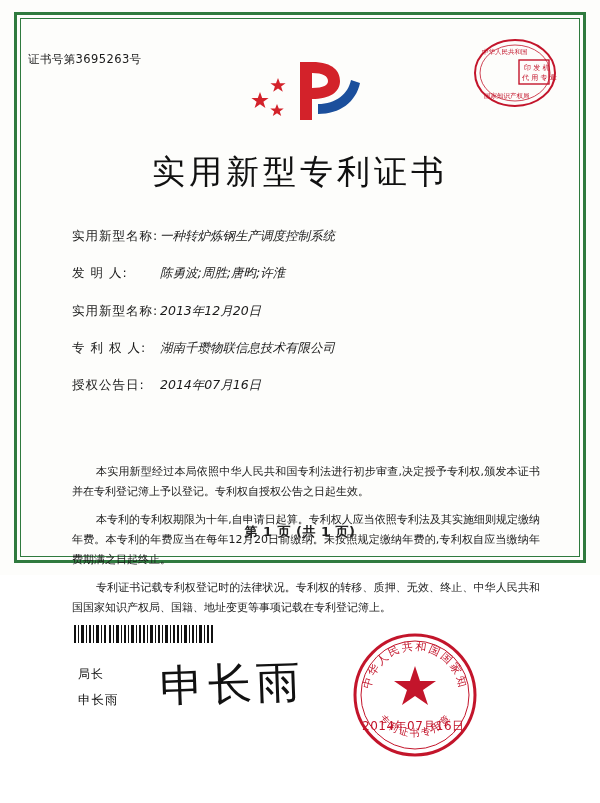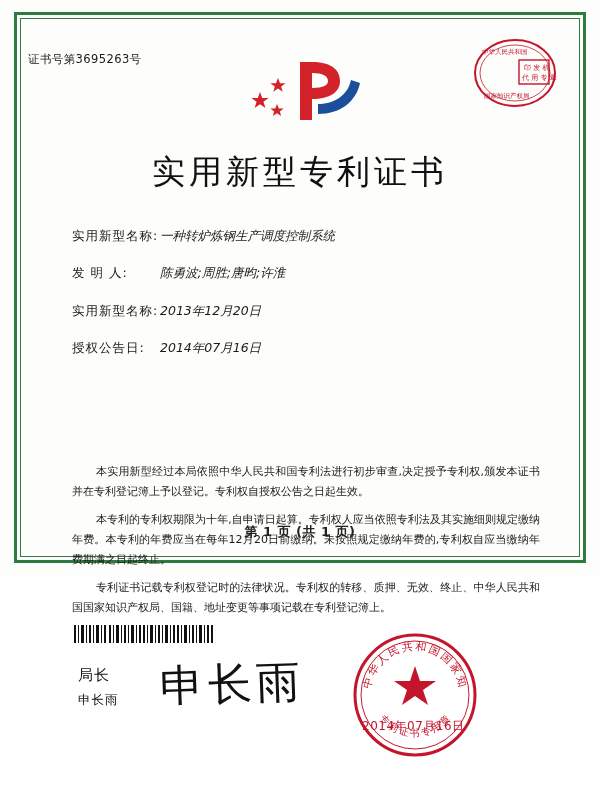--- a/index.html
+++ b/index.html
@@ -122,21 +122,21 @@
     width: 140px;
     height: 18px;
   }
   .barcode svg { display: block; }
 
   
   .sig-label {
     position: absolute;
     left: 78px;
     top: 666px;
-    font-size: 15px;
+    font-size: 12px;
     color: #111;
     letter-spacing: 1px;
   }
   .sig-name {
     position: absolute;
     left: 78px;
     top: 692px;
     font-size: 12.5px;
     color: #111;
     letter-spacing: 1px;
@@ -227,20 +227,23 @@
 
   <div class="fields">
     <div class="field-row">
       <span class="field-label">实用新型名称:</span><span class="field-value">一种转炉炼钢生产调度控制系统</span>
     </div>
     <div class="field-row">
       <span class="field-label">发 明 人:</span><span class="field-value">陈勇波;周胜;唐昀;许淮</span>
     </div>
     <div class="field-row">
       <span class="field-label">实用新型名称:</span><span class="field-value">2013年12月20日</span>
+    </div>
+    <div class="field-row">
+      <span class="field-label">专 利 权 人:</span><span class="field-value">湖南千瓒物联信息技术有限公司</span>
     </div>
     <div class="field-row">
       <span class="field-label">授权公告日:</span><span class="field-value">2014年07月16日</span>
     </div>
   </div>
 
   <div class="paragraphs">
     <p>本实用新型经过本局依照中华人民共和国专利法进行初步审查,决定授予专利权,颁发本证书并在专利登记簿上予以登记。专利权自授权公告之日起生效。</p>
     <p>本专利的专利权期限为十年,自申请日起算。专利权人应当依照专利法及其实施细则规定缴纳年费。本专利的年费应当在每年12月20日前缴纳。未按照规定缴纳年费的,专利权自应当缴纳年费期满之日起终止。</p>
     <p>专利证书记载专利权登记时的法律状况。专利权的转移、质押、无效、终止、中华人民共和国国家知识产权局、国籍、地址变更等事项记载在专利登记簿上。</p>

